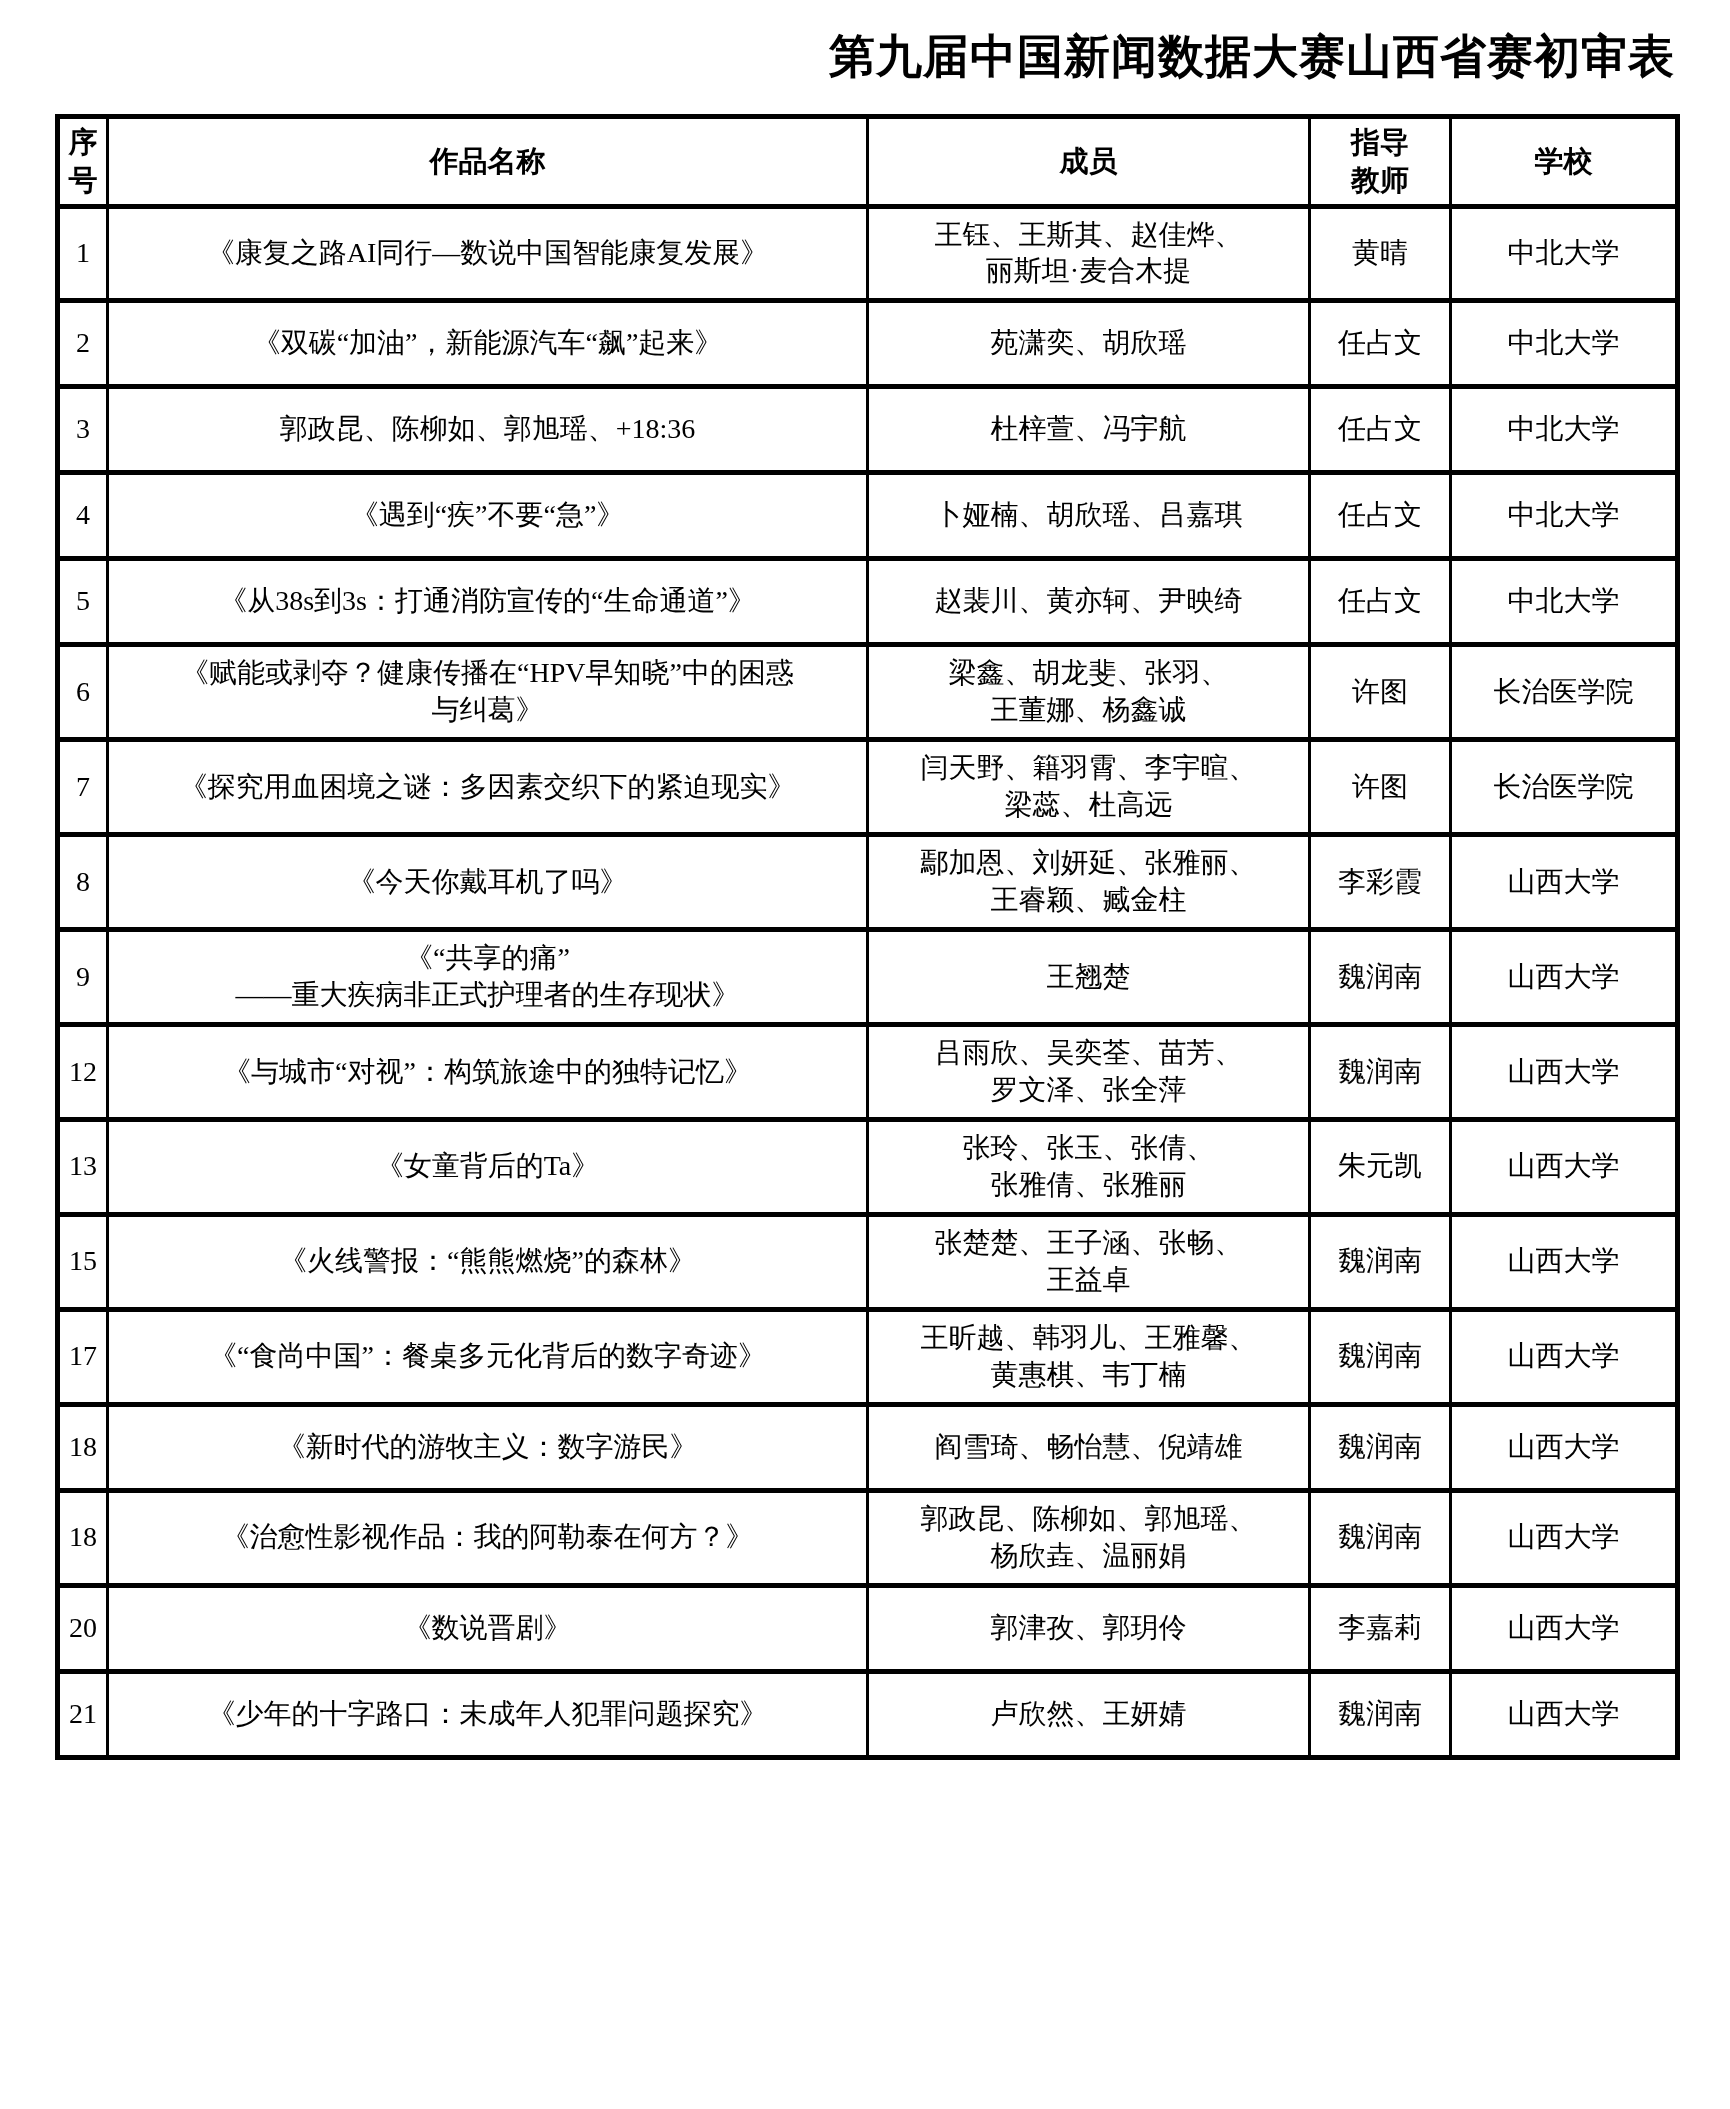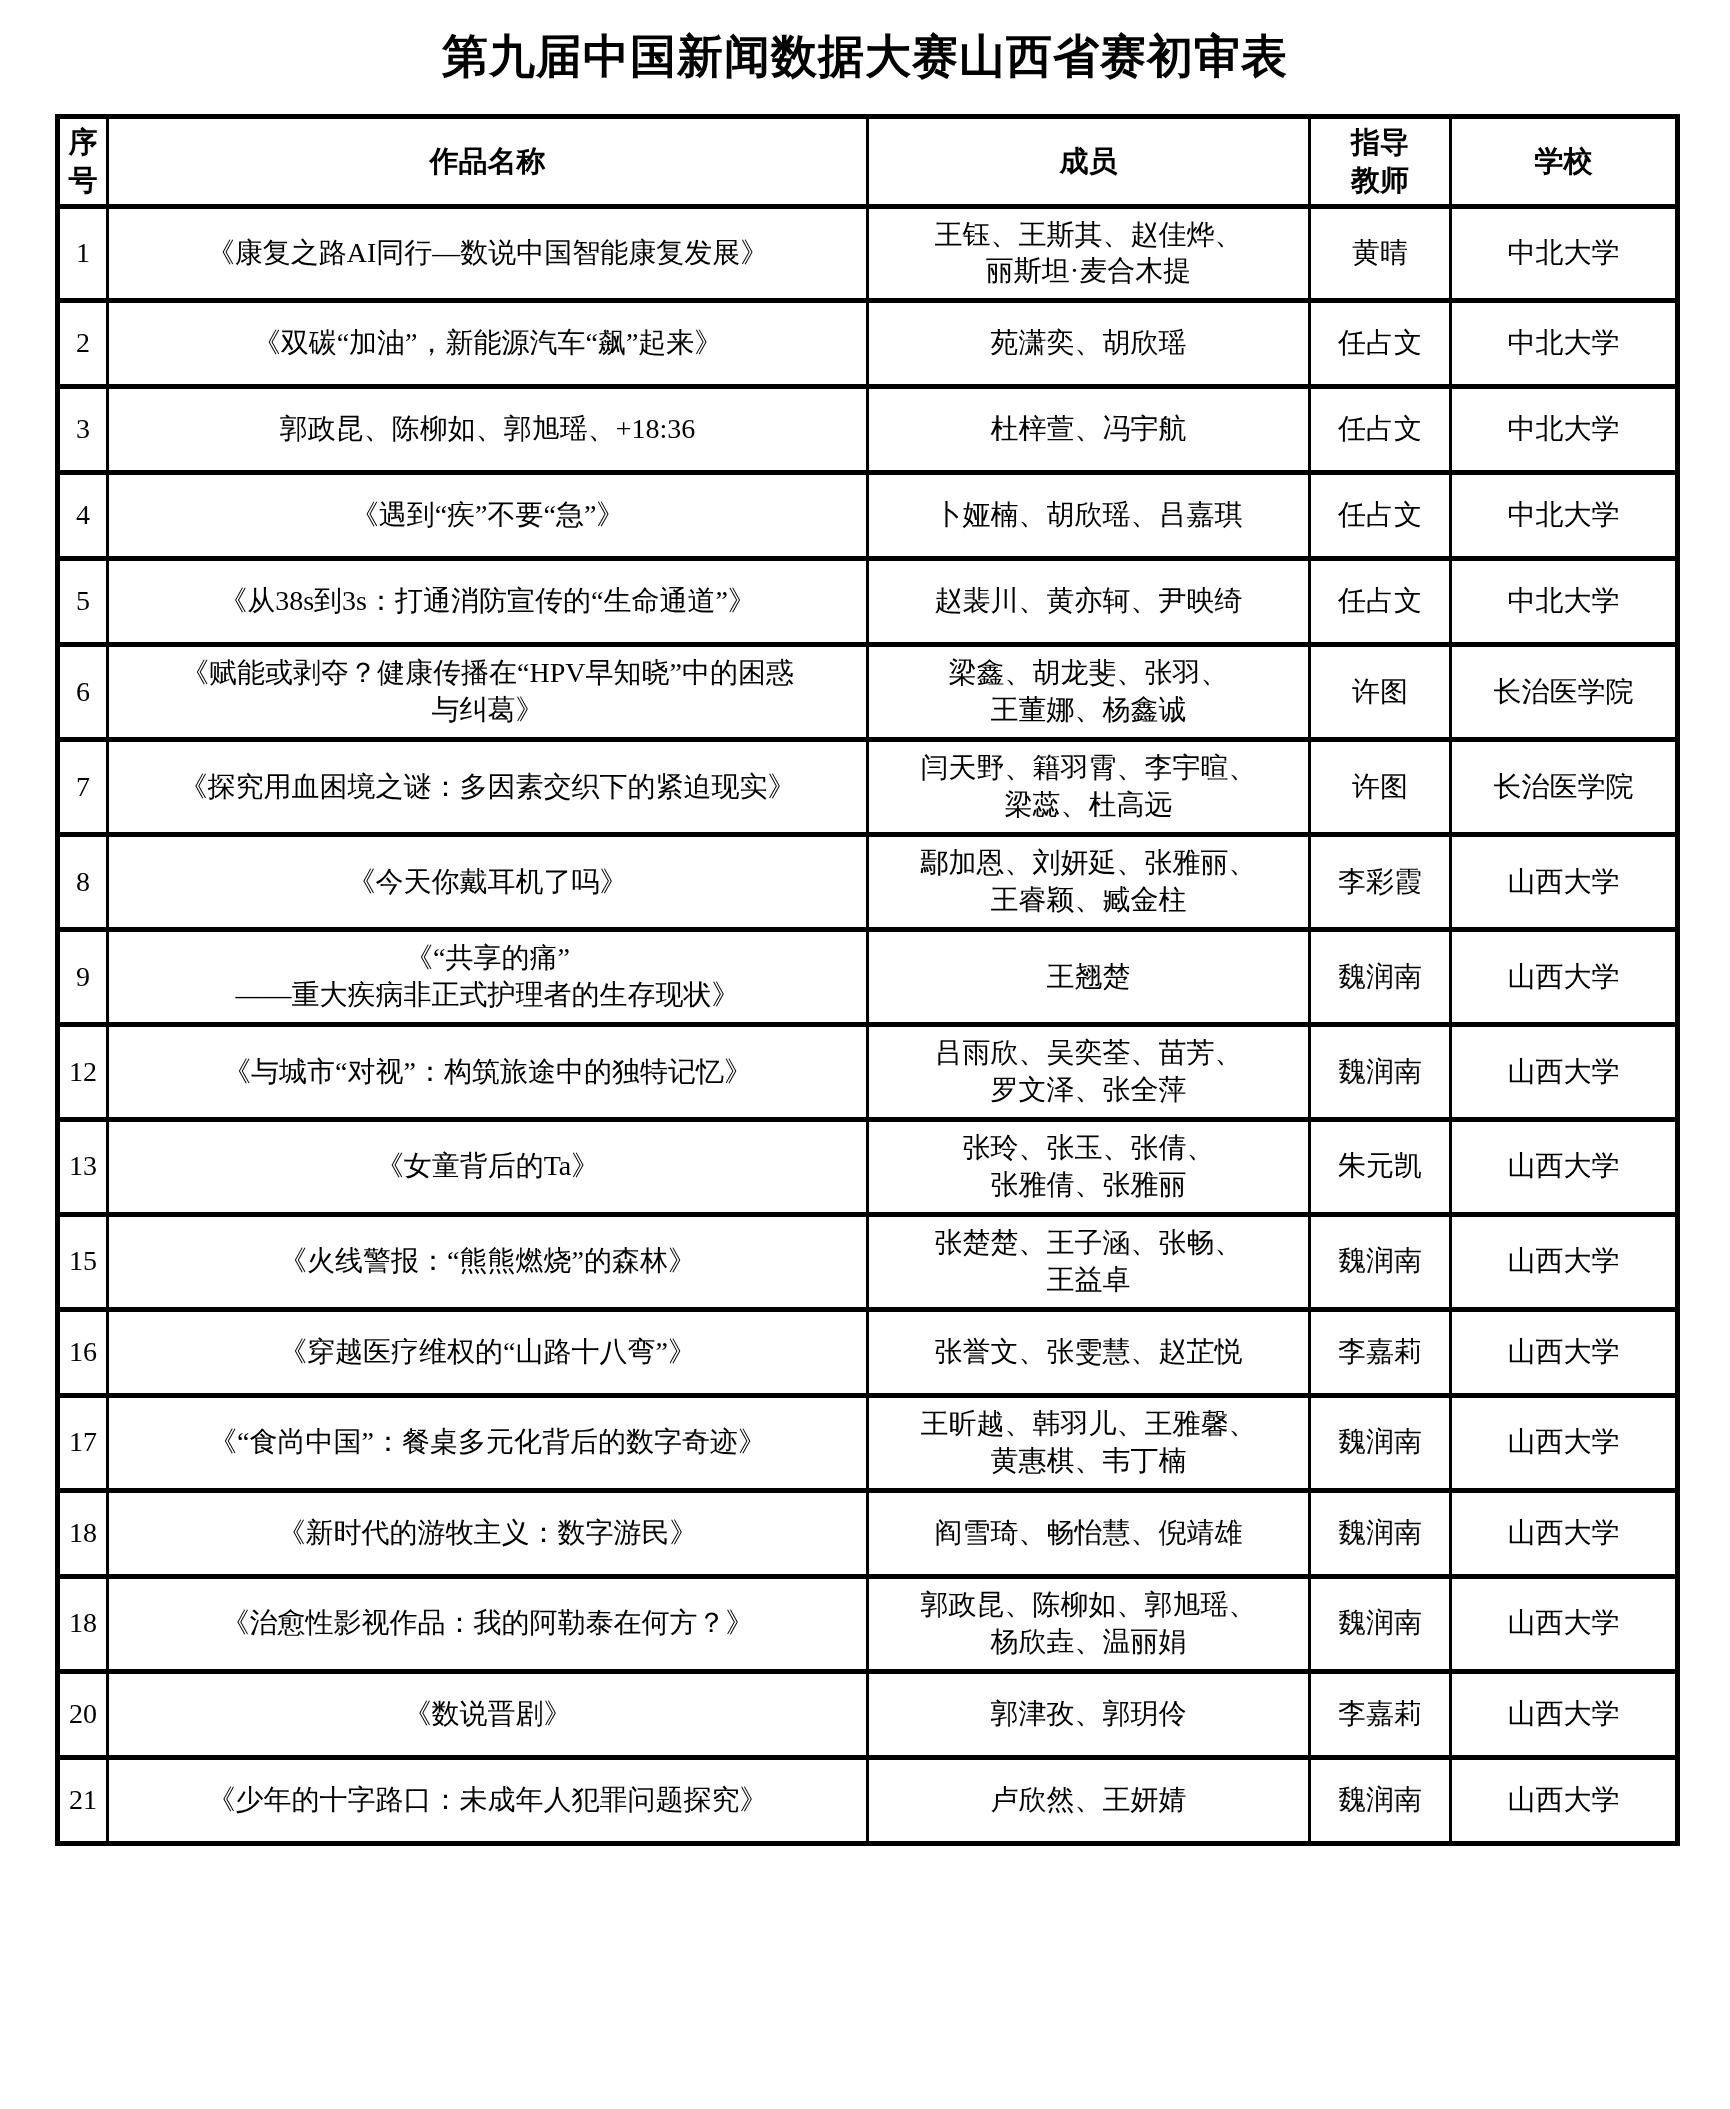--- a/index.html
+++ b/index.html
@@ -8,21 +8,21 @@
     background: #ffffff;
     color: #000000;
     font-family: "Liberation Serif", "DejaVu Serif", serif;
   }
   .page {
     width: 1730px;
     min-height: 2109px;
     padding: 26px 55px 30px 55px;
   }
   .doc-title {
-    text-align: center;
+    text-align: right;
     font-size: 46px;
     font-weight: bold;
     letter-spacing: 1px;
     margin-bottom: 26px;
     white-space: nowrap;
   }
   table.review-table {
     width: 1620px;
     border-collapse: collapse;
     table-layout: fixed;
@@ -184,27 +184,20 @@
 
   <tr>
     <td>15</td>
     <td>《火线警报：“熊熊燃烧”的森林》</td>
     <td>张楚楚、王子涵、张畅、
 王益卓</td>
     <td>魏润南</td>
     <td>山西大学</td>
   </tr>
 
-  <tr>
-    <td>16</td>
-    <td>《穿越医疗维权的“山路十八弯”》</td>
-    <td>张誉文、张雯慧、赵芷悦</td>
-    <td>李嘉莉</td>
-    <td>山西大学</td>
-  </tr>
 
   <tr>
     <td>17</td>
     <td>《“食尚中国”：餐桌多元化背后的数字奇迹》</td>
     <td>王昕越、韩羽儿、王雅馨、
 黄惠棋、韦丁楠</td>
     <td>魏润南</td>
     <td>山西大学</td>
   </tr>
 

